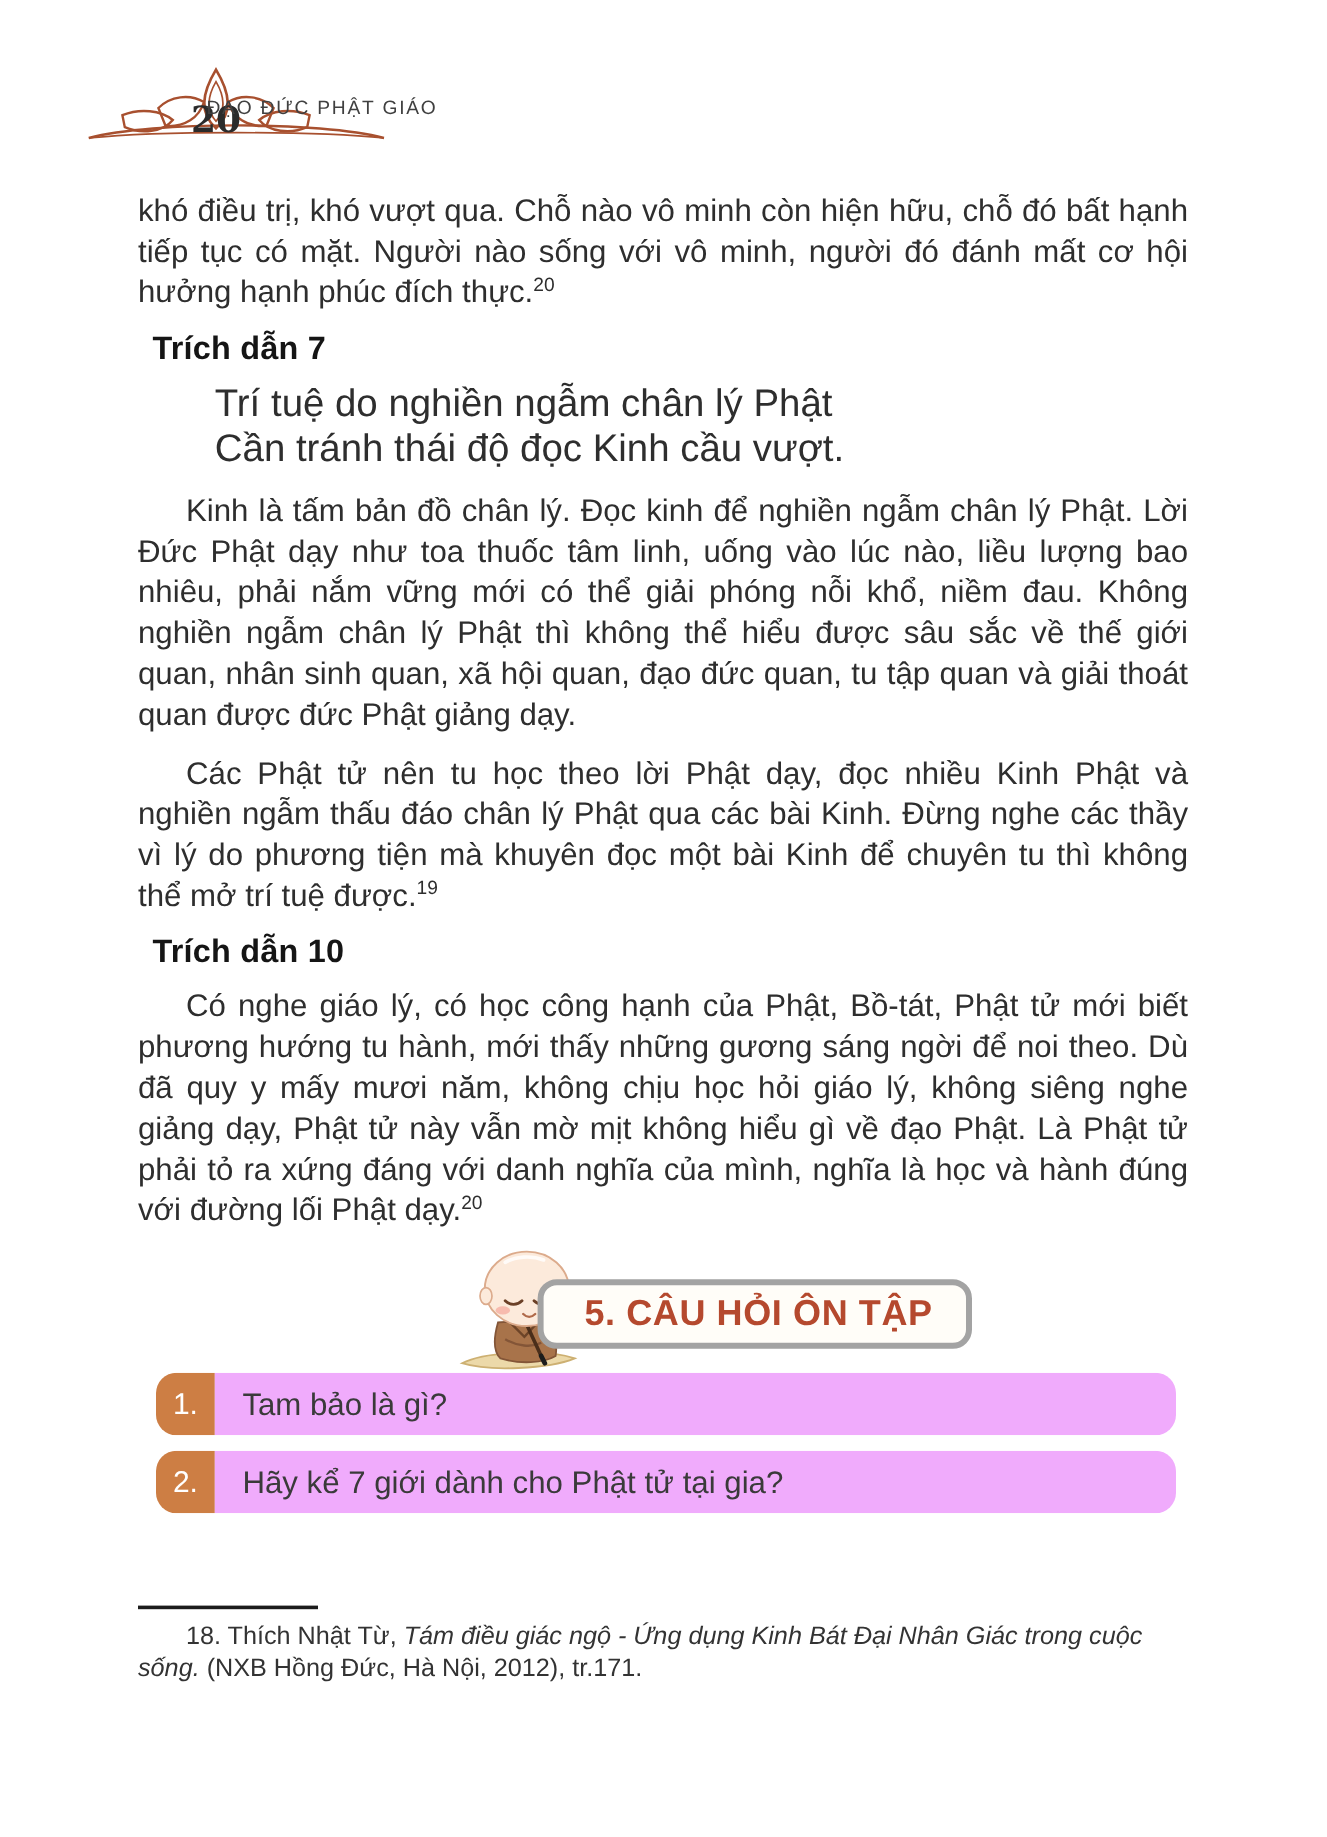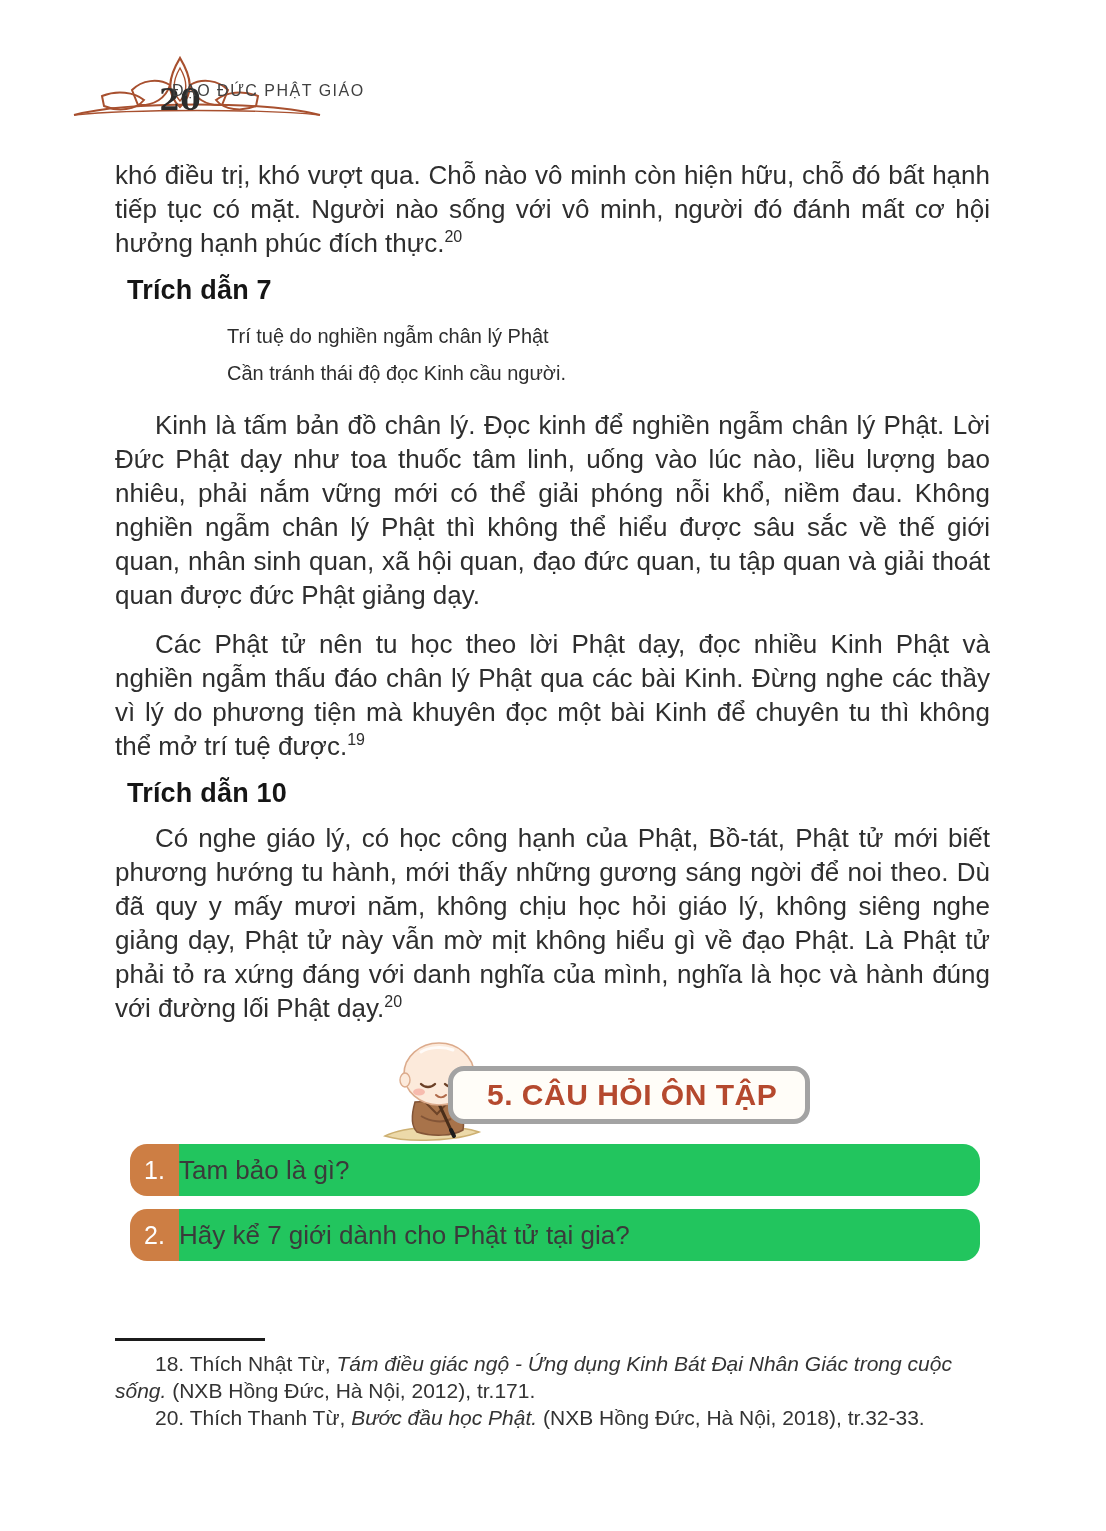--- a/index.html
+++ b/index.html
@@ -30,21 +30,21 @@
   p.body {
     font-size:26px; line-height:34px; text-align:justify;
     color:#2e2e2e; margin-bottom:15px;
   }
   p.body.indent { text-indent:40px; }
   p.body sup { font-size:16px; line-height:0; }
   .quote-heading {
     font-size:27px; font-weight:bold; color:#151515;
     margin:6px 0 12px 12px; letter-spacing:0.2px;
   }
-  .verse { margin:4px 0 16px 112px; font-size:20px; line-height:37px; color:#2e2e2e; }
+  .verse { margin:4px 0 16px 64px; font-size:32px; line-height:37px; color:#2e2e2e; }
   
   .review-head { position:relative; height:104px; margin-top:14px; }
   .monk { position:absolute; left:262px; top:0; }
   .review-badge {
     position:absolute; left:333px; top:26px; height:58px;
     border:5px solid #a3a3a3; border-radius:16px;
     background:#fffdf8;
     display:flex; align-items:center;
     padding:0 28px 0 34px;
     font-size:30px; font-weight:bold; color:#b5492e;
@@ -54,22 +54,22 @@
   .q-bar {
     display:flex; width:850px; height:52px; margin:0 0 13px 15px;
     border-radius:17px; overflow:hidden;
   }
   .q-num {
     width:49px; background:#cd7e44; color:#ffffff; flex:none;
     display:flex; align-items:center; justify-content:center;
     font-size:25px;
   }
   .q-text {
-    flex:1; background:#22c55e; color:#3a3a3a;
-    display:flex; align-items:center; 
+    flex:1; background:#f0abfc; color:#3a3a3a;
+    display:flex; align-items:center; padding-left:23px;
     font-size:26px;
   }
   
   .footnotes { position:absolute; left:115px; width:878px; top:1338px; }
   .fn-rule { width:150px; height:3px; background:#1c1c1c; margin-bottom:9px; }
   .footnote {
     font-size:21px; line-height:27px; color:#333333;
     text-indent:40px; text-align:left;
   }
   .footnote .fn-title { font-style:italic; }
@@ -101,21 +101,21 @@
   </div>
 
   <div class="content">
 
     <p class="body"><span>khó điều trị, khó vượt qua. Chỗ nào vô minh còn hiện hữu, chỗ đó bất hạnh tiếp tục có mặt. Người nào sống với vô minh, người đó đánh mất cơ hội hưởng hạnh phúc đích thực.</span><sup>20</sup></p>
 
     <div class="quote-heading">Trích dẫn 7</div>
 
     <div class="verse">
       <div>Trí tuệ do nghiền ngẫm chân lý Phật</div>
-      <div>Cần tránh thái độ đọc Kinh cầu người.</div>
+      <div>Cần tránh thái độ đọc Kinh cầu vượt.</div>
     </div>
 
     <p class="body indent"><span>Kinh là tấm bản đồ chân lý. Đọc kinh để nghiền ngẫm chân lý Phật. Lời Đức Phật dạy như toa thuốc tâm linh, uống vào lúc nào, liều lượng bao nhiêu, phải nắm vững mới có thể giải phóng nỗi khổ, niềm đau. Không nghiền ngẫm chân lý Phật thì không thể hiểu được sâu sắc về thế giới quan, nhân sinh quan, xã hội quan, đạo đức quan, tu tập quan và giải thoát quan được đức Phật giảng dạy.</span></p>
 
     <p class="body indent"><span>Các Phật tử nên tu học theo lời Phật dạy, đọc nhiều Kinh Phật và nghiền ngẫm thấu đáo chân lý Phật qua các bài Kinh. Đừng nghe các thầy vì lý do phương tiện mà khuyên đọc một bài Kinh để chuyên tu thì không thể mở trí tuệ được.</span><sup>19</sup></p>
 
     <div class="quote-heading">Trích dẫn 10</div>
 
     <p class="body indent"><span>Có nghe giáo lý, có học công hạnh của Phật, Bồ-tát, Phật tử mới biết phương hướng tu hành, mới thấy những gương sáng ngời để noi theo. Dù đã quy y mấy mươi năm, không chịu học hỏi giáo lý, không siêng nghe giảng dạy, Phật tử này vẫn mờ mịt không hiểu gì về đạo Phật. Là Phật tử phải tỏ ra xứng đáng với danh nghĩa của mình, nghĩa là học và hành đúng với đường lối Phật dạy.</span><sup>20</sup></p>
 
@@ -158,16 +158,15 @@
     </div>
     <div class="q-bar">
       <div class="q-num">2.</div>
       <div class="q-text">Hãy kể 7 giới dành cho Phật tử tại gia?</div>
     </div>
   </div>
 
   <div class="footnotes">
     <div class="fn-rule"></div>
     <p class="footnote"><span>18. Thích Nhật Từ, </span><span class="fn-title">Tám điều giác ngộ - Ứng dụng Kinh Bát Đại Nhân Giác trong cuộc sống.</span><span> (NXB Hồng Đức, Hà Nội, 2012), tr.171.</span></p>
-    <p class="footnote"><span>20. Thích Thanh Từ, </span><span class="fn-title">Bước đầu học Phật.</span><span> (NXB Hồng Đức, Hà Nội, 2018), tr.32-33.</span></p>
   </div>
 
 </div>
 
 </body></html>

